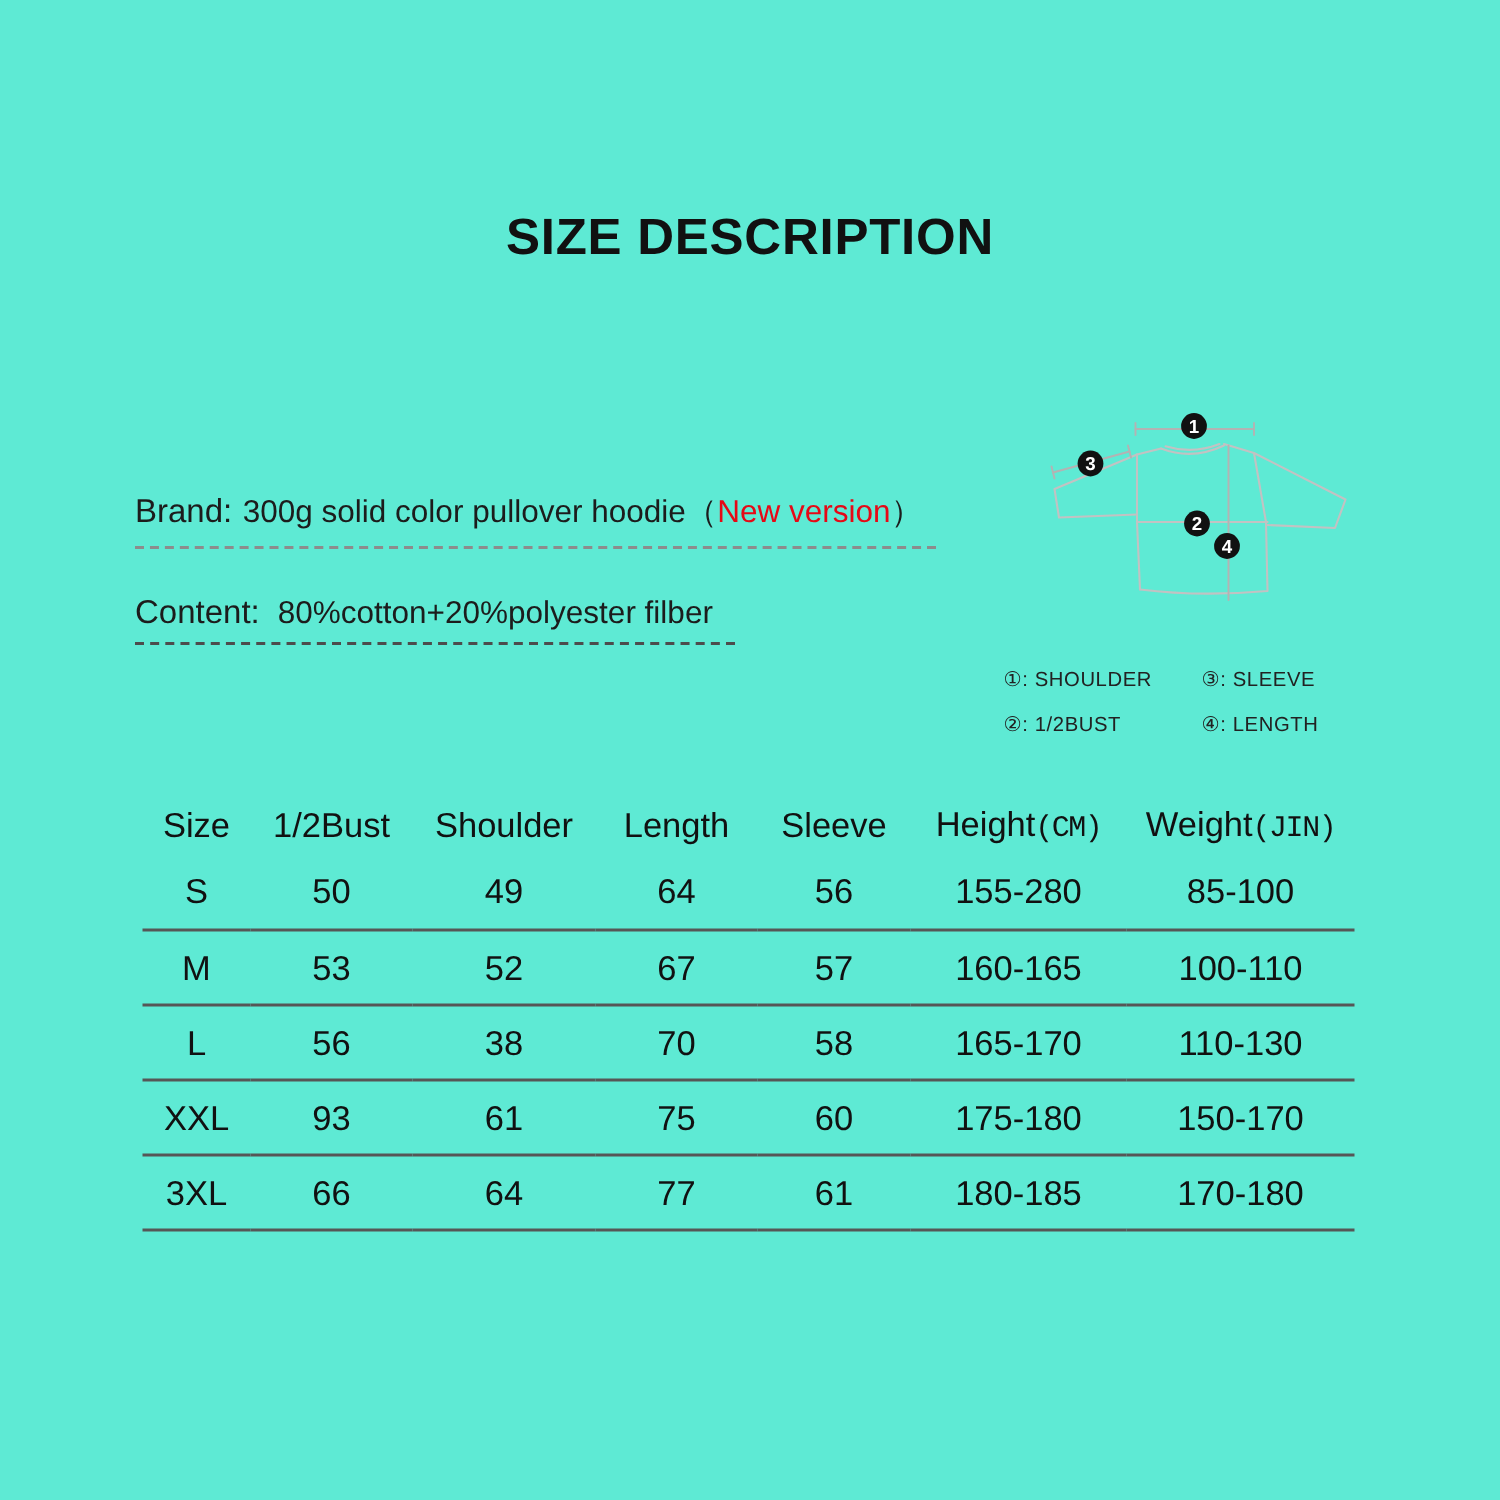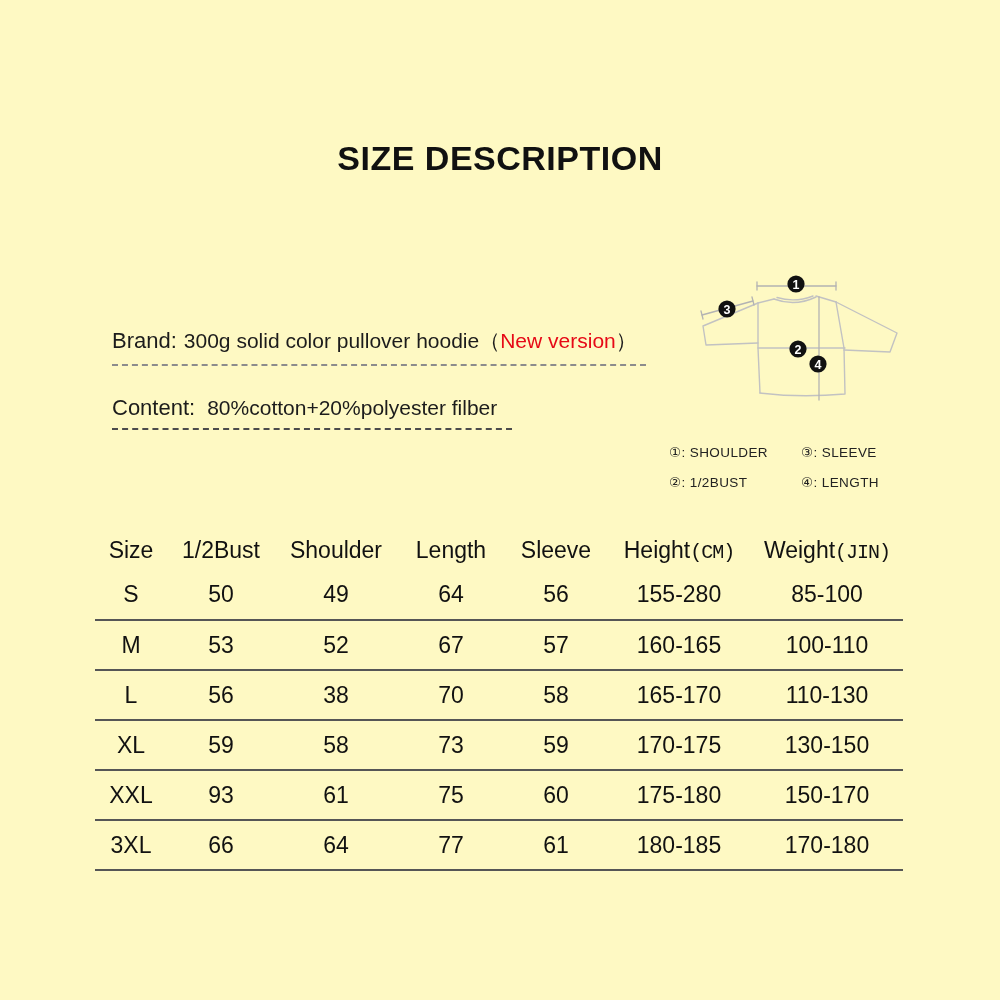--- a/index.html
+++ b/index.html
@@ -1,27 +1,27 @@
 <!DOCTYPE html>
 <html><head>
 <meta charset="utf-8">
 <style>
   * { margin: 0; padding: 0; box-sizing: border-box; }
   html, body { width: 1000px; height: 1000px; background: #ffffff; }
   body { font-family: "Liberation Sans", "DejaVu Sans", sans-serif; color: #1c1c1c; }
-  .page { position: relative; width: 1000px; height: 1000px; background: #fef9c3; overflow: hidden; }
+  .page { position: relative; width: 1000px; height: 1000px; background: #5eead4; overflow: hidden; }
 
   .title {
     position: absolute; top: 139px; left: 0; width: 100%;
     text-align: center; font-size: 34px; font-weight: bold;
     letter-spacing: 0.5px; color: #111;
   }
 
   .info-line {
-    position: absolute; left: 112px;
+    position: absolute; left: 90px;
     font-size: 21px; color: #1c1c1c; white-space: nowrap;
   }
   .brand-line { top: 327px; width: 534px; padding-bottom: 9px; border-bottom: 2px dashed #8c8c8c; }
   .content-line { top: 395px; width: 400px; padding-bottom: 7px; border-bottom: 2px dashed #4c4c4c; }
   .info-label { font-size: 22px; margin-right: 7px; }
   .content-line .info-label { margin-right: 12px; }
   .red-text { color: #e60916; }
   .paren { color: #1c1c1c; }
 
   .diagram { position: absolute; left: 690px; top: 270px; width: 220px; height: 145px; }
@@ -145,29 +145,20 @@
         <tr>
           <td class="col-0">L</td>
           <td class="col-1">56</td>
           <td class="col-2">38</td>
           <td class="col-3">70</td>
           <td class="col-4">58</td>
           <td class="col-5">165-170</td>
           <td class="col-6">110-130</td>
         </tr>
         <tr>
-          <td class="col-0">XL</td>
-          <td class="col-1">59</td>
-          <td class="col-2">58</td>
-          <td class="col-3">73</td>
-          <td class="col-4">59</td>
-          <td class="col-5">170-175</td>
-          <td class="col-6">130-150</td>
-        </tr>
-        <tr>
           <td class="col-0">XXL</td>
           <td class="col-1">93</td>
           <td class="col-2">61</td>
           <td class="col-3">75</td>
           <td class="col-4">60</td>
           <td class="col-5">175-180</td>
           <td class="col-6">150-170</td>
         </tr>
         <tr>
           <td class="col-0">3XL</td>

